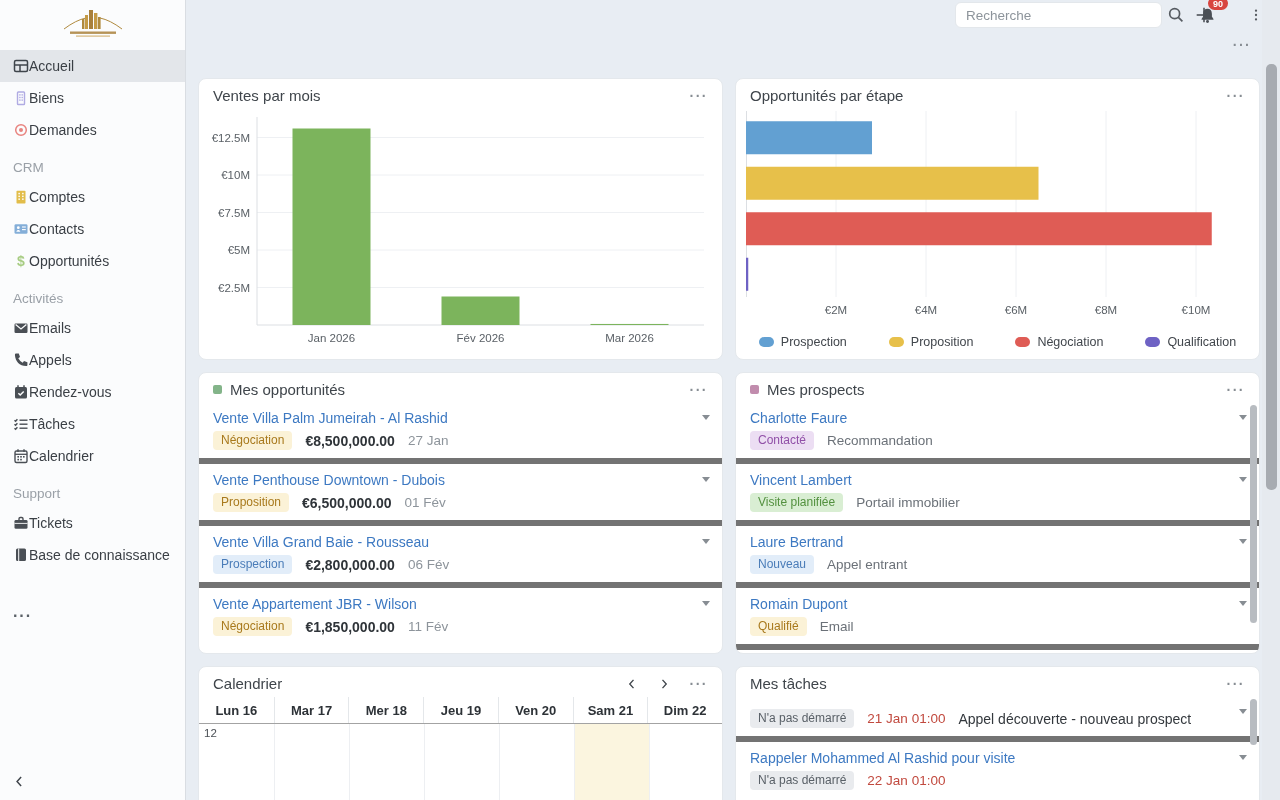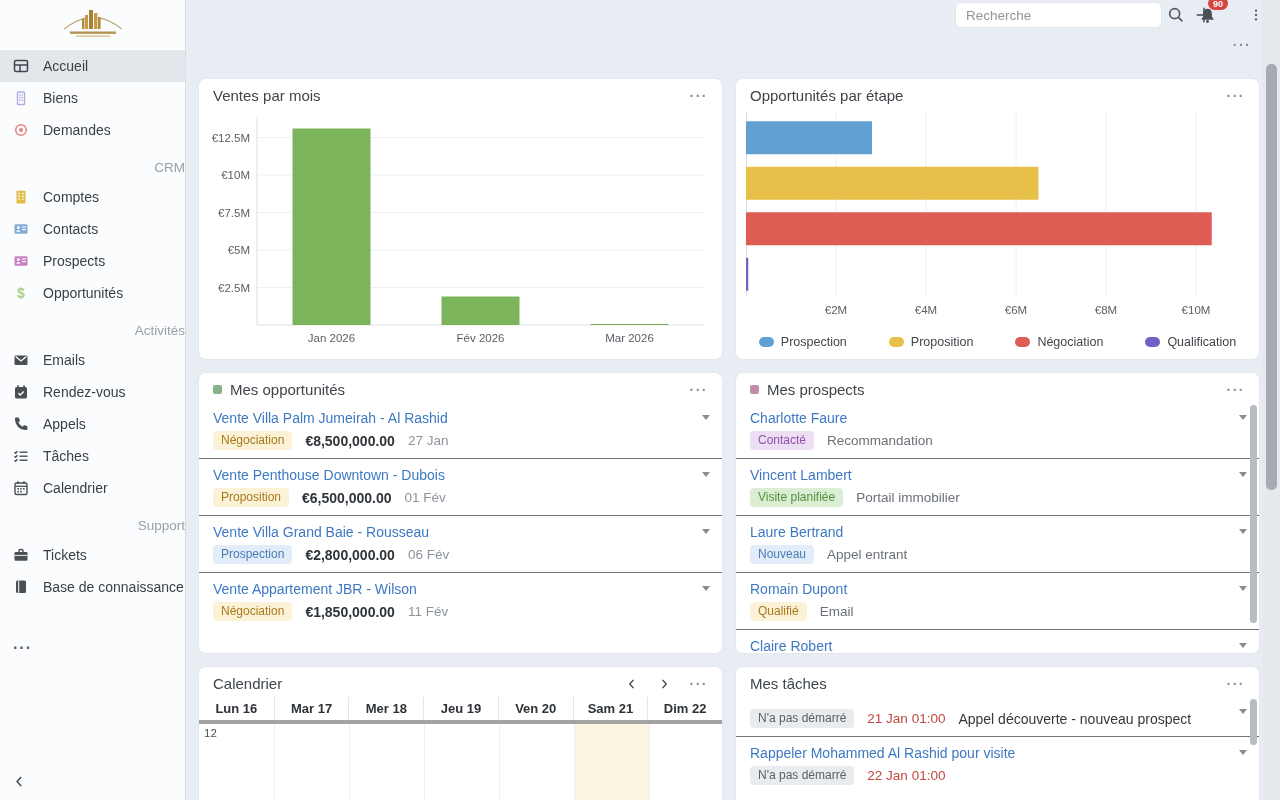--- a/index.html
+++ b/index.html
@@ -3,26 +3,26 @@
 <meta charset="utf-8">
 <style>
   * { margin:0; padding:0; box-sizing:border-box; }
   html,body { width:1280px; height:800px; overflow:hidden;
     font-family:"Liberation Sans", sans-serif; background:#e8edf3; color:#33383d; }
 
   
   .sidebar { position:absolute; left:0; top:0; width:186px; height:800px;
     background:#fbfcfd; border-right:1px solid #d9dde2; z-index:5; }
   .logo-wrap { height:50px; display:flex; align-items:center; justify-content:center; }
-  .nav-item { display:flex; align-items:center; height:32px; padding-left:13px; gap:14px;
+  .nav-item { display:flex; align-items:center; height:32px; padding-left:13px; 
     font-size:14px; color:#3a3f45; cursor:pointer; }
   .nav-item.active { background:#e3e6ea; }
   .nav-icon { width:16px; height:16px; display:inline-flex; }
   .nav-icon svg { width:16px; height:16px; }
-  .nav-section { margin:14px 0 6px; padding-left:13px; font-size:13.5px; color:#9aa0a7;text-align:right; }
+  .nav-section { margin:14px 0 6px; padding-left:13px; font-size:13.5px; color:#9aa0a7; }
   .nav-more { padding-left:13px; margin-top:36px; font-size:16px; font-weight:700;
     color:#5a6067; letter-spacing:1px; cursor:pointer; }
   .collapse-btn { position:absolute; left:8px; bottom:8px; width:22px; height:22px;
     display:flex; align-items:center; justify-content:center; cursor:pointer; }
 
   
   .main { position:absolute; left:186px; top:0; right:0; bottom:0; }
   .search-box { position:absolute; left:769px; top:2px; width:207px; height:26px;
     background:#fff; border:1px solid #e3e7eb; border-radius:6px; padding:0 10px;
     font-size:13.5px; color:#33383d; font-family:"Liberation Sans",sans-serif; }
@@ -50,21 +50,21 @@
   #panel-sales  { left:12px;  top:78px; }
   #panel-stages { left:549px; top:78px; }
   #panel-opps   { left:12px;  top:372px; }
   #panel-pros   { left:549px; top:372px; }
   #panel-cal    { left:12px;  top:666px; }
   #panel-tasks  { left:549px; top:666px; }
 
   svg text { font-family:"Liberation Sans",sans-serif; }
 
   
-  .list-row { position:relative; padding:8px 30px 8px 14px; border-top:1px solid #737373; }
+  .list-row { position:relative; padding:8px 30px 8px 14px; border-top:6px solid #737373; }
   .list-row:first-child { border-top:none; }
   .row-link { color:#3d79c2; font-size:14px; font-weight:500; text-decoration:none;
     display:block; white-space:nowrap; overflow:hidden; }
   .row-line2 { margin-top:5px; display:flex; align-items:center; gap:13px; }
   .caret { position:absolute; right:12px; top:13px; width:0; height:0;
     border:4px solid transparent; border-top:5px solid #878d93; cursor:pointer; }
   .badge { display:inline-block; font-size:12px; line-height:17px; padding:1px 8px;
     border-radius:4px; white-space:nowrap; }
   .badge.warning { background:#fbf2d7; color:#a8791c; }
   .badge.info    { background:#e2edf9; color:#4a7cb8; }
@@ -73,21 +73,21 @@
   .badge.grey    { background:#e9ebee; color:#596067; }
   .amount { font-weight:700; color:#2f3439; font-size:14px; }
   .date { color:#8d949b; font-size:13.5px; }
   .date-red { color:#c1493e; font-size:13.5px; font-weight:500; }
   .related { color:#33383d; font-size:14px; white-space:nowrap; overflow:hidden; }
   .src { color:#6b7178; font-size:13.5px; }
   .inner-scroll { position:absolute; right:2px; width:7px; border-radius:4px; background:#b8bcc1; }
 
   
   .cal-days { position:absolute; left:0; right:0; top:30px; height:27px; display:flex;
-    border-bottom:4px solid #a3a3a3; }
+    border-bottom:1px solid #a3a3a3; }
   .cal-day { width:75px; display:flex; align-items:center; justify-content:center;
     font-size:13px; font-weight:700; color:#2d3237; border-left:1px solid #e4e7ea; }
   .cal-day:first-child { border-left:none; }
   .cal-body { position:absolute; left:0; right:0; top:57px; bottom:0; }
   .cal-col-line { position:absolute; top:0; bottom:0; width:1px; background:#edeff2; }
   .cal-highlight { position:absolute; top:0; bottom:0; width:75px; background:#fbf5df; }
   .cal-time { position:absolute; left:5px; top:3px; font-size:11.5px; color:#4a4f55; }
 
   
   .legend { display:flex; justify-content:center; gap:42px; margin-top:6px; }
@@ -173,65 +173,53 @@
             <path d="M3.3 10.8c.4-1.3 1.1-1.9 2-1.9s1.6.6 2 1.9z" fill="#fff"></path>
             <line x1="9" y1="6" x2="12.8" y2="6" stroke="#fff" stroke-width="1.1"></line>
             <line x1="9" y1="8.6" x2="12.8" y2="8.6" stroke="#fff" stroke-width="1.1"></line>
           </svg>
         </span>
         <span>Contacts</span>
       </div>
       <div class="nav-item">
         <span class="nav-icon">
           <svg viewBox="0 0 16 16">
-            <rect x="1.5" y="3.2" width="13" height="9.6" rx="1.4" fill="#c981c2"></rect>
-            <circle cx="5.3" cy="6.7" r="1.4" fill="#fff"></circle>
-            <path d="M3.3 10.8c.4-1.3 1.1-1.9 2-1.9s1.6.6 2 1.9z" fill="#fff"></path>
-            <line x1="9" y1="6" x2="12.8" y2="6" stroke="#fff" stroke-width="1.1"></line>
-            <line x1="9" y1="8.6" x2="12.8" y2="8.6" stroke="#fff" stroke-width="1.1"></line>
-          </svg>
-        </span>
-        <span>Prospects</span>
-      </div>
-      <div class="nav-item">
-        <span class="nav-icon">
-          <svg viewBox="0 0 16 16">
             <text x="8" y="13" text-anchor="middle" font-size="14" font-weight="700" fill="#a7cc82">$</text>
           </svg>
         </span>
         <span>Opportunités</span>
       </div>
       <div class="nav-section">Activités</div>
       <div class="nav-item">
         <span class="nav-icon">
           <svg viewBox="0 0 16 16">
             <rect x="1.5" y="3.5" width="13" height="9.5" rx="1.2" fill="#4a4f55"></rect>
             <polyline points="2.6,4.6 8,9 13.4,4.6" fill="none" stroke="#fbfcfd" stroke-width="1.3"></polyline>
           </svg>
         </span>
         <span>Emails</span>
+      </div>
+      <div class="nav-item">
+        <span class="nav-icon">
+          <svg viewBox="0 0 16 16">
+            <path fill="#4a4f55" d="M3.1 1.6h2.7l1.2 3.4-1.7 1.3a9.6 9.6 0 0 0 4.4 4.4l1.3-1.7 3.4 1.2v2.7a1.2 1.2 0 0 1-1.3 1.2C6.5 13.6 2.4 9.5 1.9 2.9a1.2 1.2 0 0 1 1.2-1.3z"></path>
+          </svg>
+        </span>
+        <span>Appels</span>
       </div>
       <div class="nav-item">
         <span class="nav-icon">
           <svg viewBox="0 0 16 16">
             <rect x="2" y="3" width="12" height="11.5" rx="1.5" fill="#4a4f55"></rect>
             <line x1="5" y1="1.3" x2="5" y2="4" stroke="#4a4f55" stroke-width="1.5"></line>
             <line x1="11" y1="1.3" x2="11" y2="4" stroke="#4a4f55" stroke-width="1.5"></line>
             <polyline points="5.4,9.2 7.2,11 10.7,7.4" fill="none" stroke="#fbfcfd" stroke-width="1.5"></polyline>
           </svg>
         </span>
         <span>Rendez-vous</span>
-      </div>
-      <div class="nav-item">
-        <span class="nav-icon">
-          <svg viewBox="0 0 16 16">
-            <path fill="#4a4f55" d="M3.1 1.6h2.7l1.2 3.4-1.7 1.3a9.6 9.6 0 0 0 4.4 4.4l1.3-1.7 3.4 1.2v2.7a1.2 1.2 0 0 1-1.3 1.2C6.5 13.6 2.4 9.5 1.9 2.9a1.2 1.2 0 0 1 1.2-1.3z"></path>
-          </svg>
-        </span>
-        <span>Appels</span>
       </div>
       <div class="nav-item">
         <span class="nav-icon">
           <svg viewBox="0 0 16 16">
             <polyline points="1.5,4.2 2.6,5.3 4.4,3.2" fill="none" stroke="#4a4f55" stroke-width="1.4"></polyline>
             <line x1="6.5" y1="4.2" x2="14.5" y2="4.2" stroke="#4a4f55" stroke-width="1.4"></line>
             <polyline points="1.5,8.2 2.6,9.3 4.4,7.2" fill="none" stroke="#4a4f55" stroke-width="1.4"></polyline>
             <line x1="6.5" y1="8.2" x2="14.5" y2="8.2" stroke="#4a4f55" stroke-width="1.4"></line>
             <polyline points="1.5,12.2 2.6,13.3 4.4,11.2" fill="none" stroke="#4a4f55" stroke-width="1.4"></polyline>
             <line x1="6.5" y1="12.2" x2="14.5" y2="12.2" stroke="#4a4f55" stroke-width="1.4"></line>

